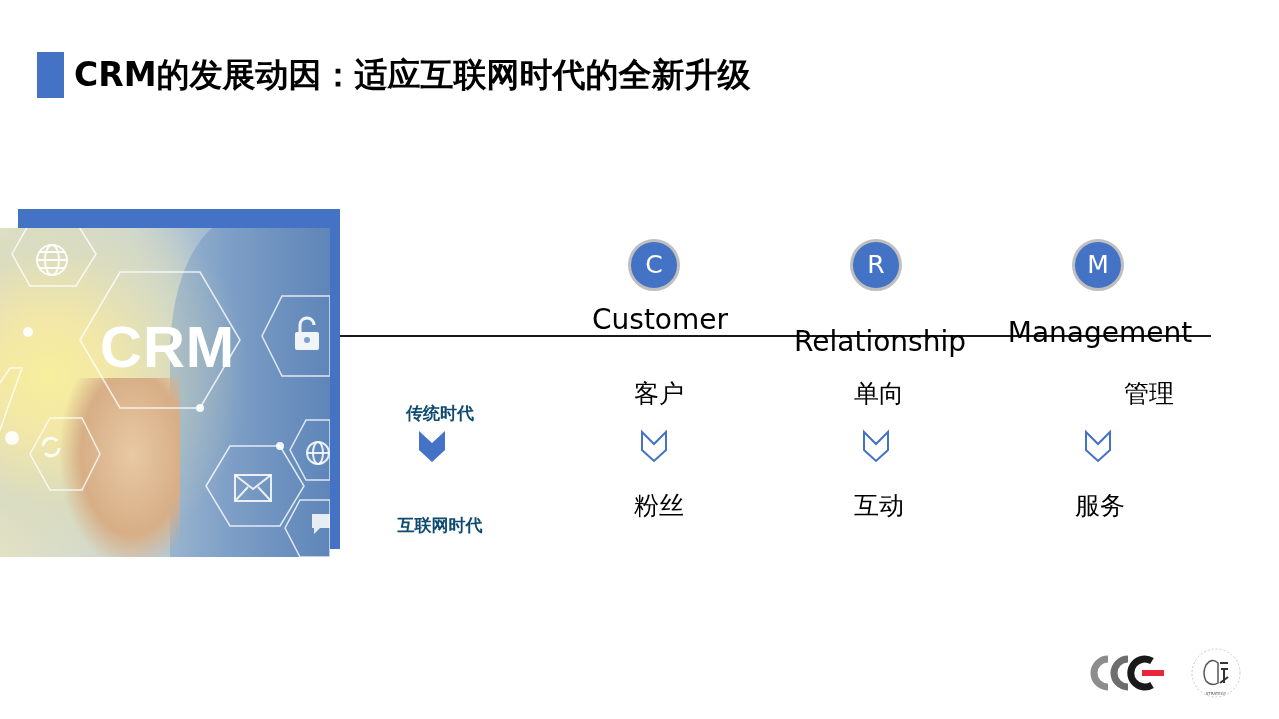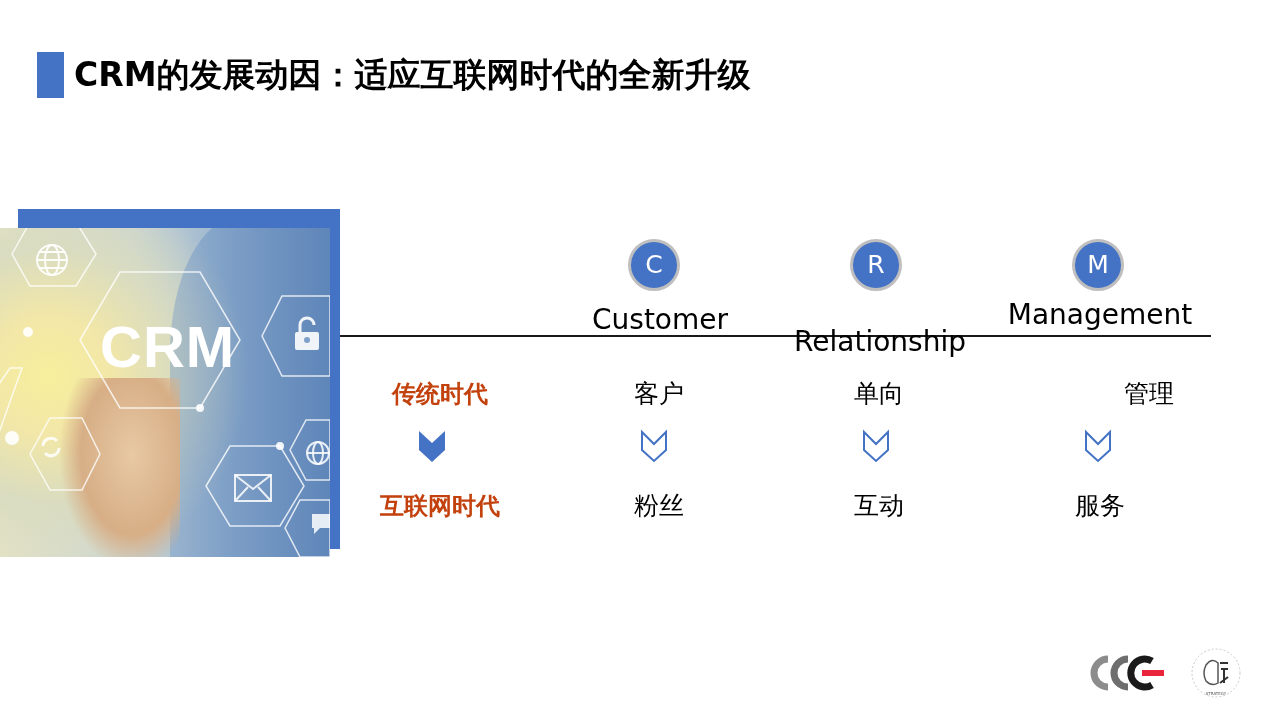--- a/index.html
+++ b/index.html
@@ -17,21 +17,21 @@
   .photo .finger { position:absolute; left:60px; top:150px; width:120px; height:190px;
            background:radial-gradient(ellipse at 60% 40%, #e7c9a4 0%, #d7ae86 50%, rgba(210,170,130,0) 72%); }
   .crm-text { position:absolute; left:100px; top:85px; font-family:"Liberation Sans",sans-serif; font-weight:bold; font-size:58px; color:#fff; letter-spacing:1px; }
 
   .hline { position:absolute; left:340px; top:335px; width:871px; height:2px; background:#1a1a1a; }
   .circle { position:absolute; width:46px; height:46px; border-radius:50%; background:#4472c4;
             border:3px solid #bfbfbf; color:#fff; font-size:25px; line-height:46px; text-align:center;
             font-family:"DejaVu Sans",sans-serif; box-sizing:content-box; }
   .eng { position:absolute; font-size:28px; font-family:"DejaVu Sans",sans-serif; white-space:nowrap; transform:translateX(-50%); }
   .cn { position:absolute; font-size:25px; white-space:nowrap; transform:translateX(-50%); }
-  .era { position:absolute; font-size:24px; font-weight:bold; color:#c2410c; white-space:nowrap; transform:translateX(-50%); }
+  .era { position:absolute; font-size:17px; font-weight:bold; color:#0c4a6e; white-space:nowrap; transform:translateX(-50%);margin-top:24px; }
   .chev { position:absolute; transform:translateX(-50%); }
 
   .logo-ccg { position:absolute; left:1090px; top:655px; width:74px; height:36px; }
   .logo-badge { position:absolute; left:1190px; top:647px; width:52px; height:52px; }
 </style>
 </head>
 <body>
 
 <div class="title-bar"></div>
 <div class="title">CRM的发展动因：适应互联网时代的全新升级</div>
@@ -117,21 +117,21 @@
 
 <div class="circle" style="left:850px; top:239px;">R</div>
 <div class="eng" style="left:880px; top:303px;margin-top:22px;">Relationship</div>
 <div class="cn" style="left:879px; top:377px;">单向</div>
 <svg class="chev" style="left:876px; top:429px;" width="30" height="34" viewBox="0 0 30 34">
   <polygon points="3,3 15,15 27,3 27,21 15,32 3,21" fill="none" stroke="#4472c4" stroke-width="2"></polygon>
 </svg>
 <div class="cn" style="left:879px; top:489px;">互动</div>
 
 <div class="circle" style="left:1072px; top:239px;">M</div>
-<div class="eng" style="left:1100px; top:298px;">Management</div>
+<div class="eng" style="left:1100px; top:316px;">Management</div>
 <div class="cn" style="left:1149px; top:377px;font-family:Liberation Mono, monospace;">管理</div>
 <svg class="chev" style="left:1098px; top:429px;" width="30" height="34" viewBox="0 0 30 34">
   <polygon points="3,3 15,15 27,3 27,21 15,32 3,21" fill="none" stroke="#4472c4" stroke-width="2"></polygon>
 </svg>
 <div class="cn" style="left:1100px; top:489px;">服务</div>
 
 <svg class="logo-ccg" viewBox="0 0 74 36">
   <path d="M18 4 A14 14 0 1 0 18 32" fill="none" stroke="#8c8c8c" stroke-width="7"></path>
   <path d="M38 4 A14 14 0 1 0 38 32" fill="none" stroke="#6e6e6e" stroke-width="7"></path>
   <path d="M62 6 A14 14 0 1 0 62 30" fill="none" stroke="#1a1a1a" stroke-width="7"></path>

